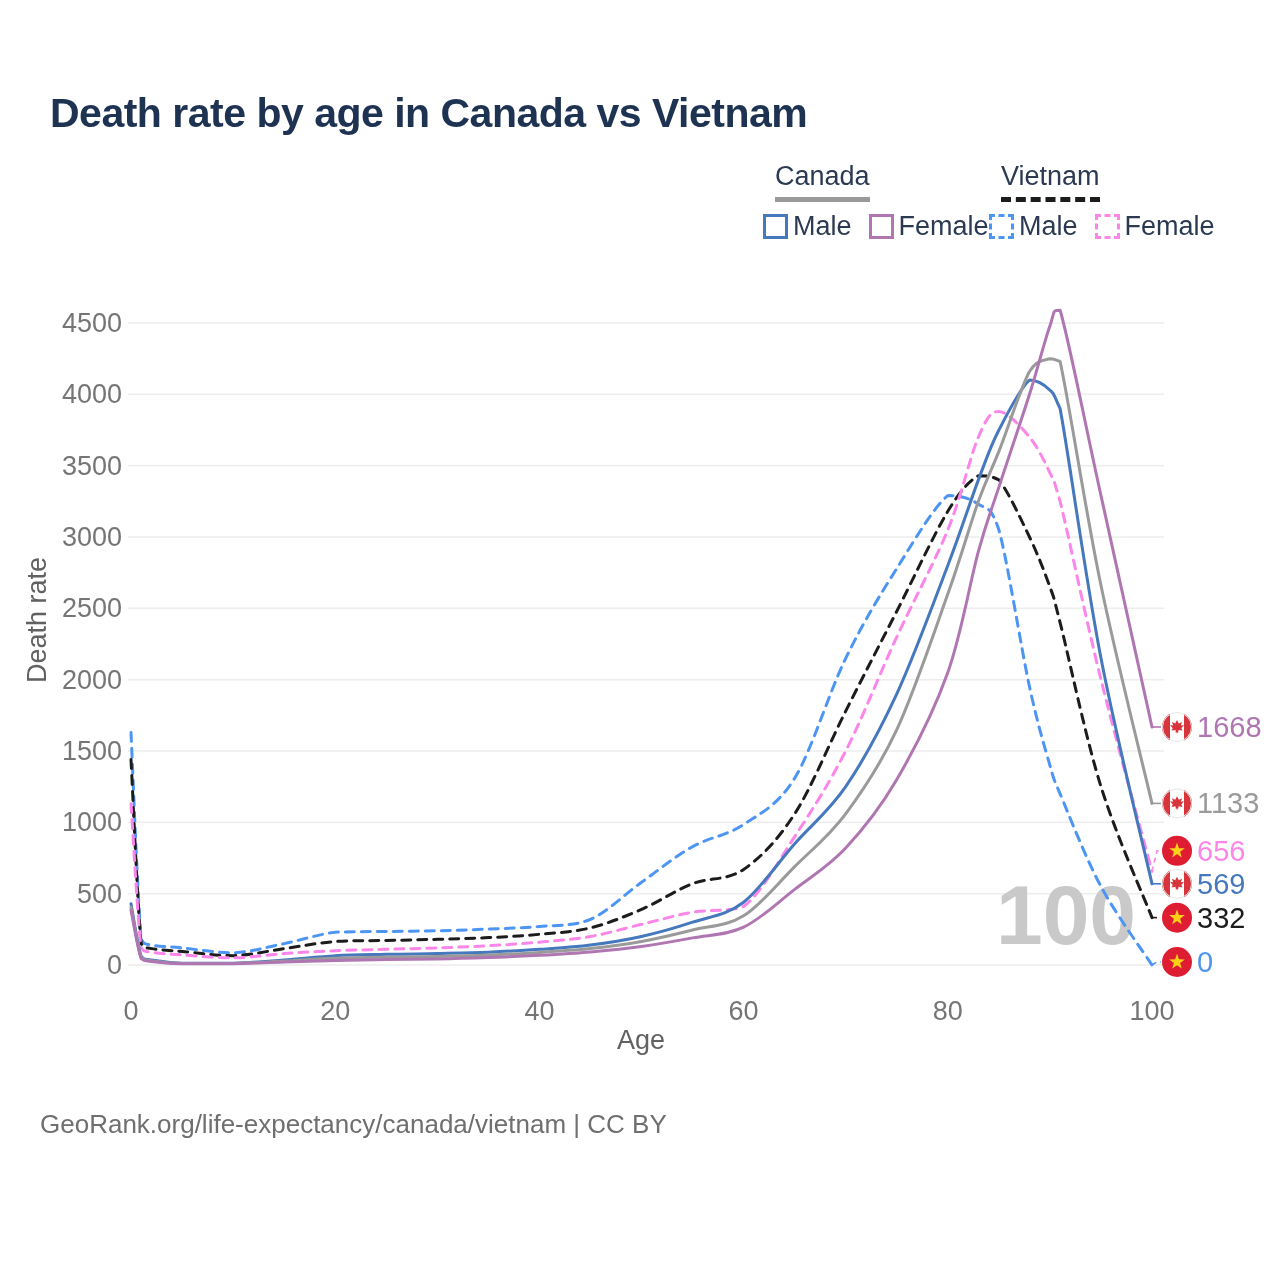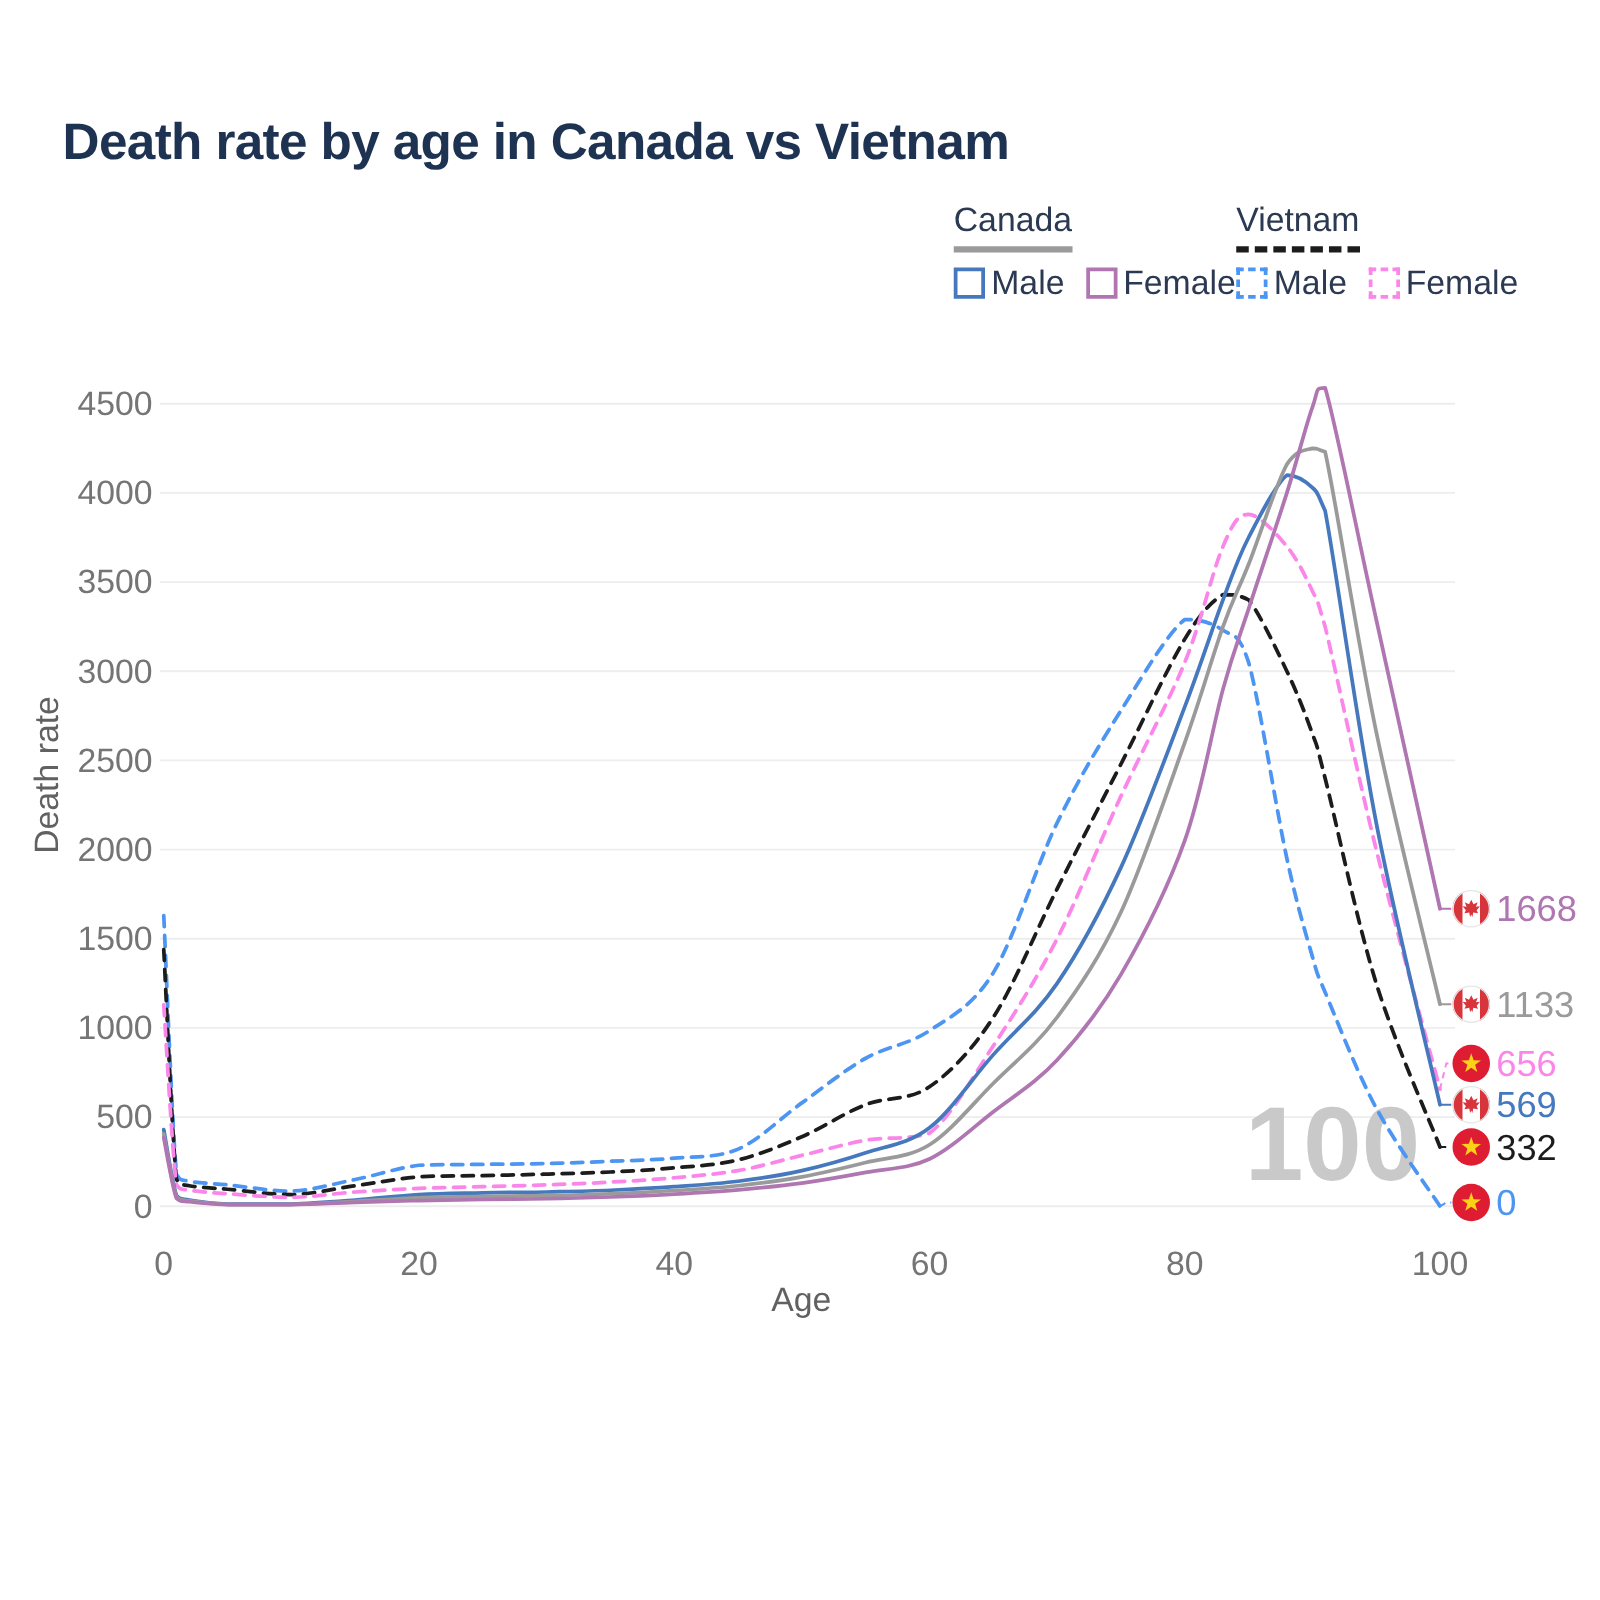--- a/index.html
+++ b/index.html
@@ -3,21 +3,21 @@
 <meta charset="utf-8">
 <style>
   html,body{margin:0;padding:0;background:#ffffff;}
   .stage{position:relative;width:1280px;height:1280px;background:#ffffff;
          font-family:"Liberation Sans",sans-serif;overflow:hidden;}
   .chart-title{position:absolute;left:30px;top:90px;font-size:41px;font-weight:700;
          color:#1E3252;letter-spacing:-0.5px;margin-left:20px;}
   .legend-group{position:absolute;top:161px;}
   .legend-group.canada{left:763px;}
   .legend-group.vietnam{left:989px;}
-  .legend-header{display:inline-block;font-size:27px;color:#2B3A52;padding-bottom:5px;margin-bottom:9px;}
+  .legend-header{display:inline-block;font-size:27px;color:#2B3A52;padding-bottom:5px;margin-bottom:9px;margin-left:12px;}
   .legend-group.canada .legend-header{border-bottom:5px solid #9A9A9A;}
   .legend-group.vietnam .legend-header{border-bottom:5px dashed #1C1C1C;text-align:right;}
   .legend-items{display:flex;align-items:center;gap:17px;text-align:right;}
   .legend-item{display:flex;align-items:center;gap:5px;font-size:27px;color:#2B3A52;cursor:pointer;}
   .swatch{width:19px;height:19px;border:3px solid;background:#fff;flex:0 0 auto;}
   .swatch.cm{border-color:#4678BE;}
   .swatch.cf{border-color:#AF76B2;}
   .swatch.vm{border-color:#4D95F2;border-style:dashed;}
   .swatch.vf{border-color:#FB86E9;border-style:dashed;}
   #chart{position:absolute;left:0;top:0;}
@@ -164,15 +164,16 @@
         <span>Male</span>
       </div>
       <div class="legend-item">
         <span class="swatch vf"></span>
         <span>Female</span>
       </div>
     </div>
   </div>
 
   <div class="footer">
+    <div>GeoRank.org/life-expectancy/canada/vietnam | CC BY</div>
   </div>
 
 </div>
 
 </body></html>

